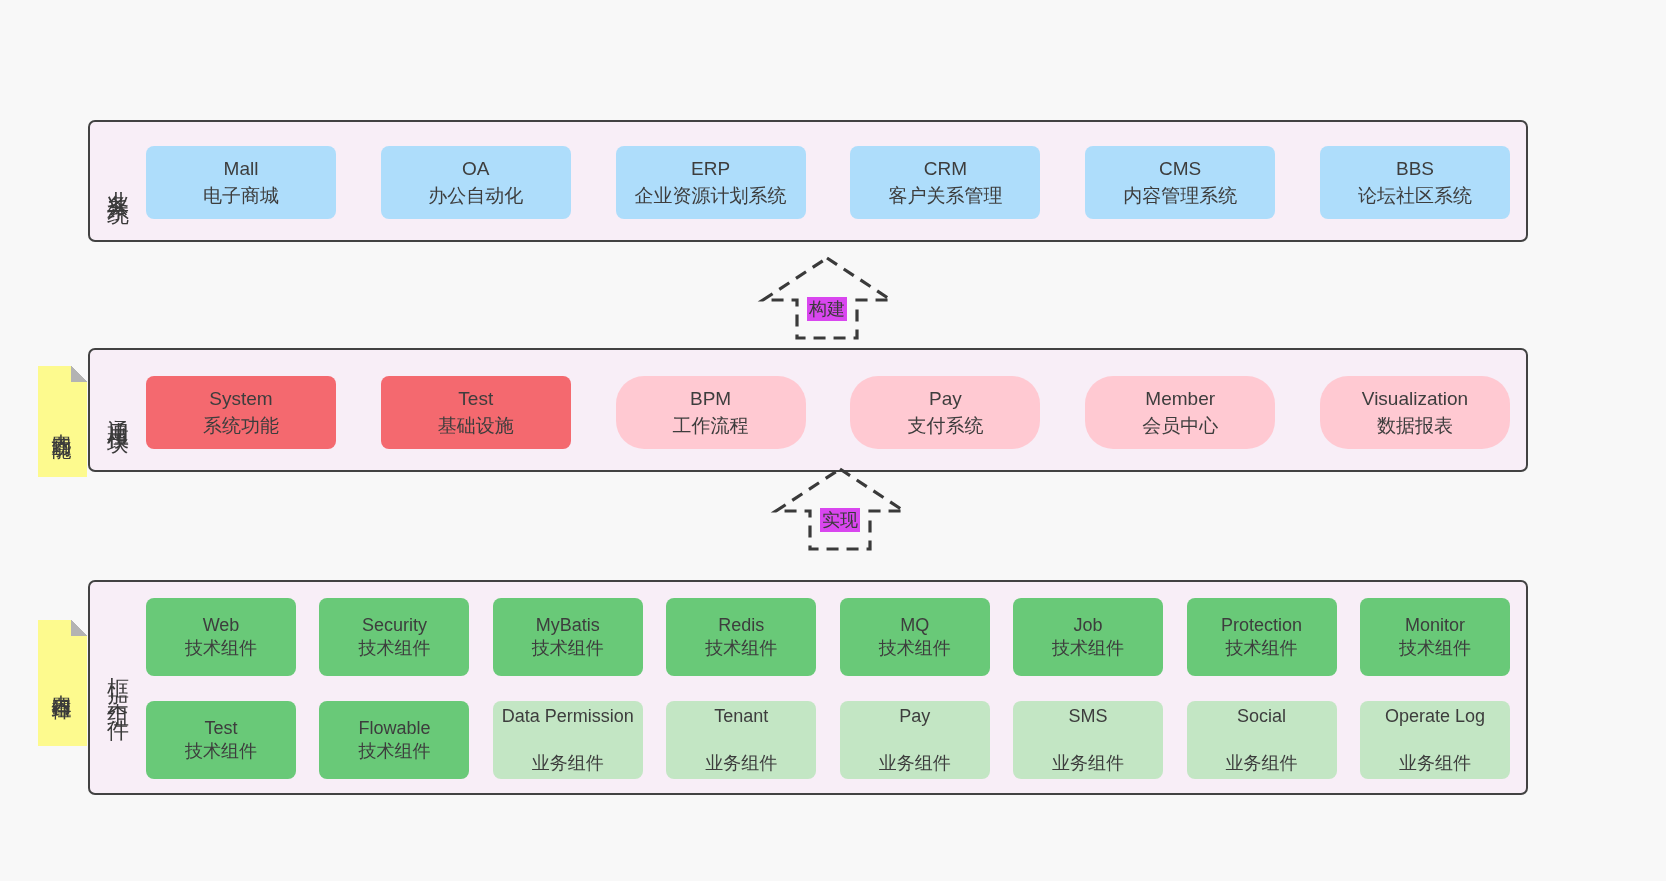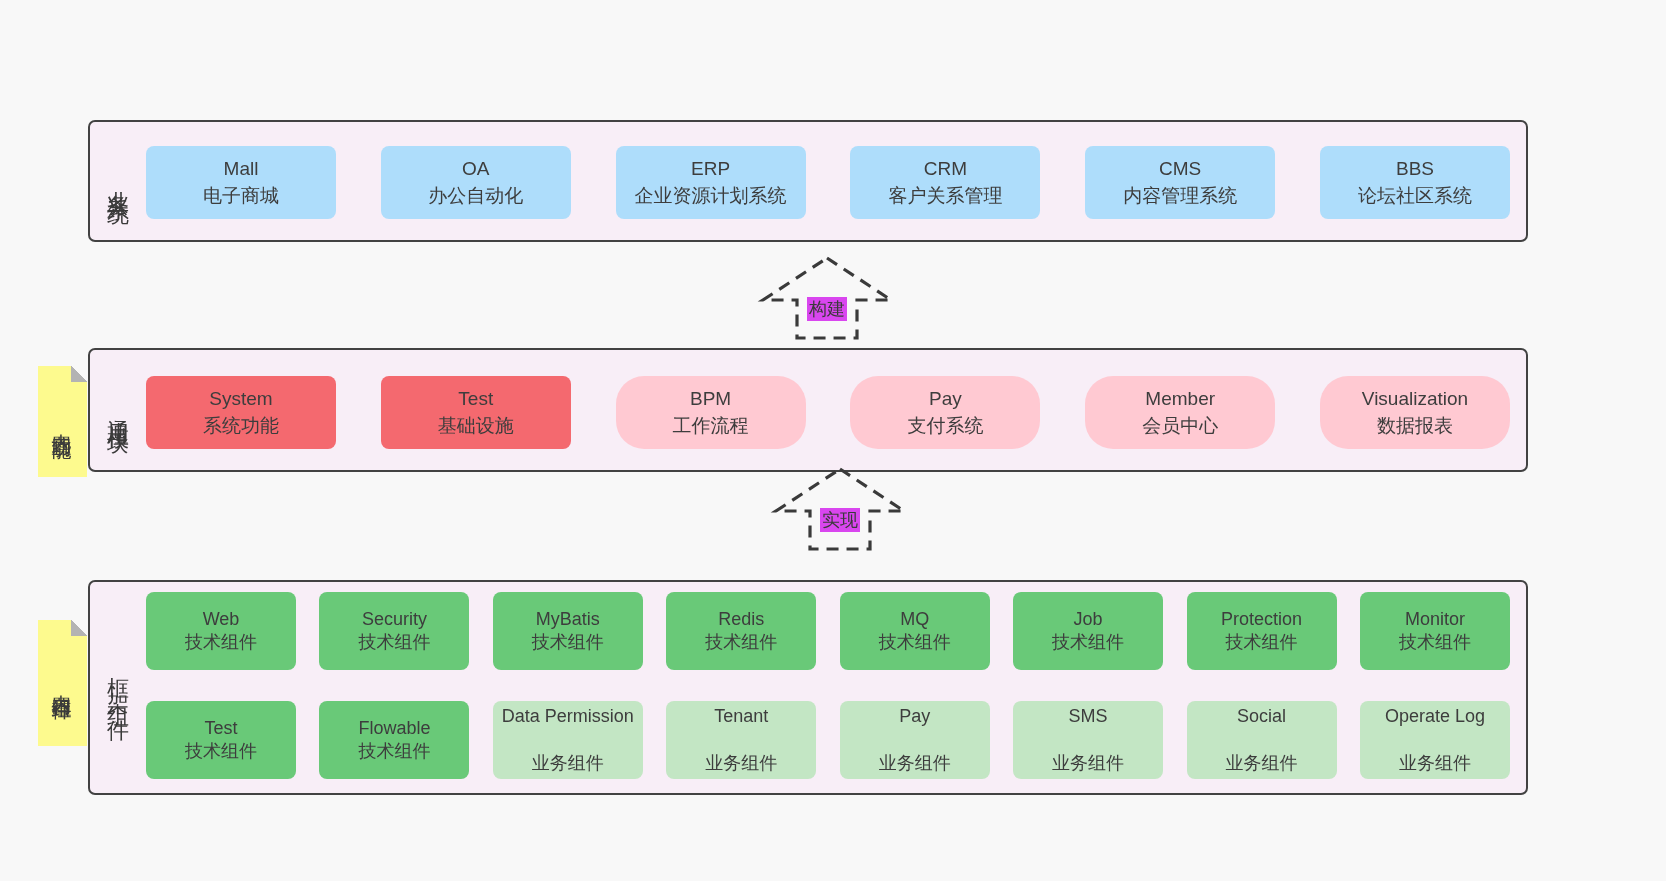--- a/index.html
+++ b/index.html
@@ -33,21 +33,21 @@
     white-space:nowrap;
   }
   .layer-framework .layer-label { letter-spacing:14px; }
 
   .boxes {
     position:absolute; left:56px; right:16px;
     display:flex; justify-content:space-between;
   }
   .layer-business  .boxes { top:24px; }
   .layer-modules   .boxes { top:26px; }
-  .layer-framework .boxes.row1 { top:10px; }
+  .layer-framework .boxes.row1 { top:16px; }
   .layer-framework .boxes.row2 { top:119px; }
 
   .box {
     border-radius:8px;
     display:flex; flex-direction:column;
     align-items:center; justify-content:center;
     text-align:center;
     font-size:19px; line-height:1.38;
     padding:2px 6px; box-sizing:border-box;
   }

